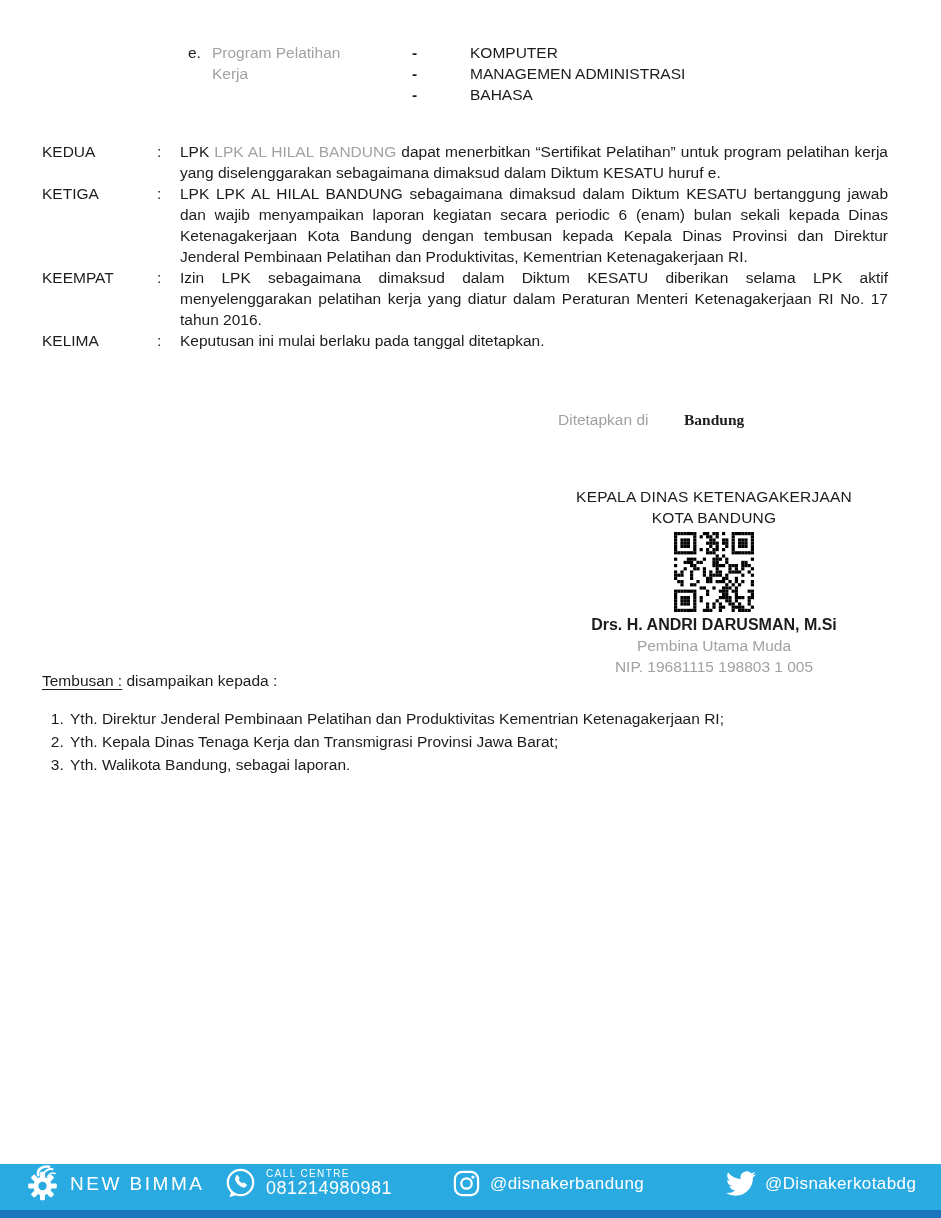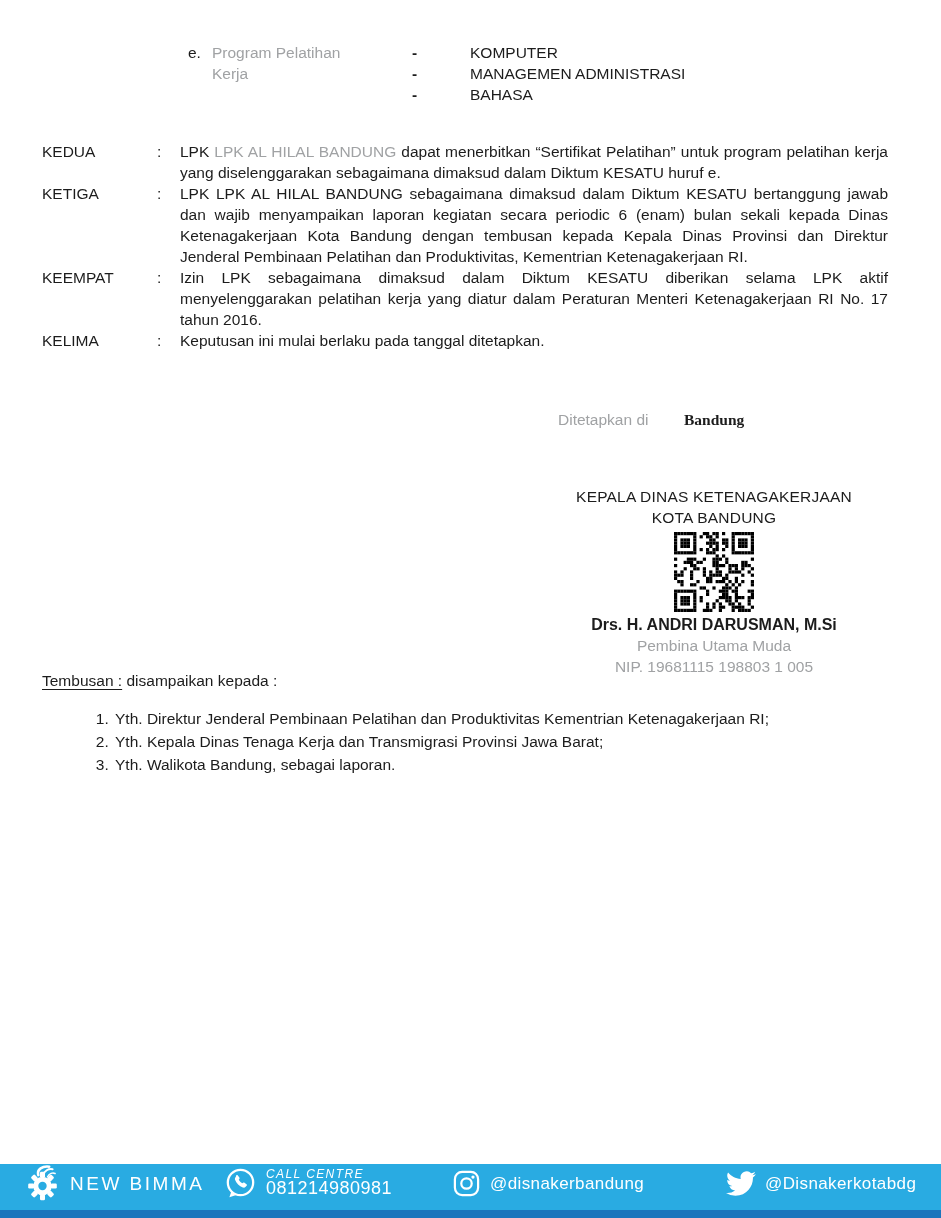--- a/index.html
+++ b/index.html
@@ -42,39 +42,39 @@
   .sig-office { line-height:21px; letter-spacing:0.2px; }
   .qr-wrap { width:82px; height:80px; margin:4px auto 2px auto; display:flex; align-items:center; justify-content:center; }
   .sig-name { font-weight:700; font-size:16px; line-height:21px; }
   .sig-rank, .sig-nip { color:var(--muted,#a0a2a4); line-height:21px; }
 
   
   .tembusan { position:absolute; left:42px; top:670px; width:850px; }
   .tembusan-heading { line-height:22px; }
   .tembusan-heading .u { text-decoration:underline; text-underline-offset:3px; }
   .tembusan-list { margin:15px 0 0 0; padding-left:26px; }
-  .tembusan-list li { line-height:23px; padding-left:2px;margin-left:45px; }
+  .tembusan-list li { line-height:23px; padding-left:2px; }
 
   
   .footer-bar {
     position:absolute; left:0; bottom:8px; width:941px; height:46px;
     background:var(--bar, #29abe2); color:#fff;
   }
   .footer-strip {
     position:absolute; left:0; bottom:0; width:941px; height:8px;
     background:var(--strip, #1b75bc);
   }
   .fgroup { position:absolute; top:0; height:38px; display:flex; align-items:center; gap:9px; }
   .fg-brand { left:24px; }
   .fg-call { left:224px; }
   .fg-ig { left:452px; }
   .fg-tw { left:726px; }
   .brand-text { font-size:19px; letter-spacing:2.5px; font-weight:400; }
   .call-text { display:flex; flex-direction:column; justify-content:center; }
-  .call-label { font-size:12px; letter-spacing:1.4px; line-height:10px;font-style:italic; }
+  .call-label { font-size:10px; letter-spacing:1.4px; line-height:10px; }
   .call-number { font-size:18px; line-height:19px; letter-spacing:0.5px; }
   .handle-text { font-size:17px; letter-spacing:0.4px; }
   .ficon { display:flex; align-items:center; justify-content:center; }
 </style>
 </head>
 <body>
 
 <div class="program-block">
   <div class="program-letter">e.</div>
   <div class="program-label">

